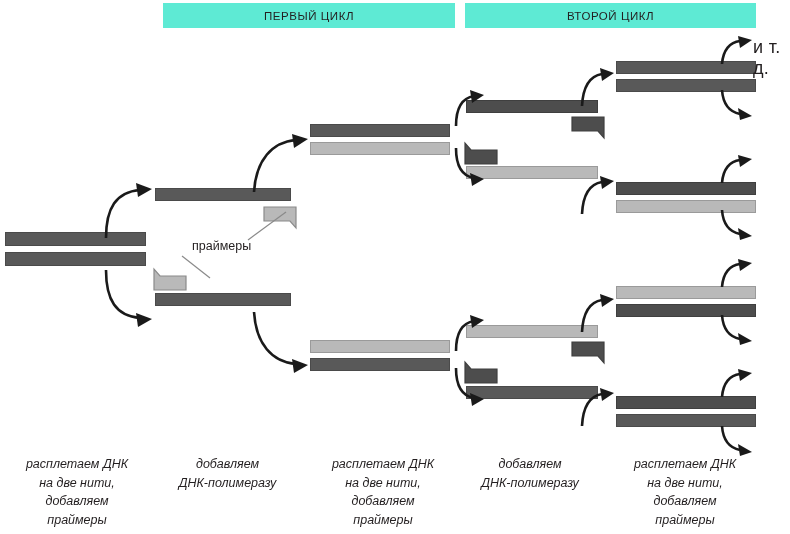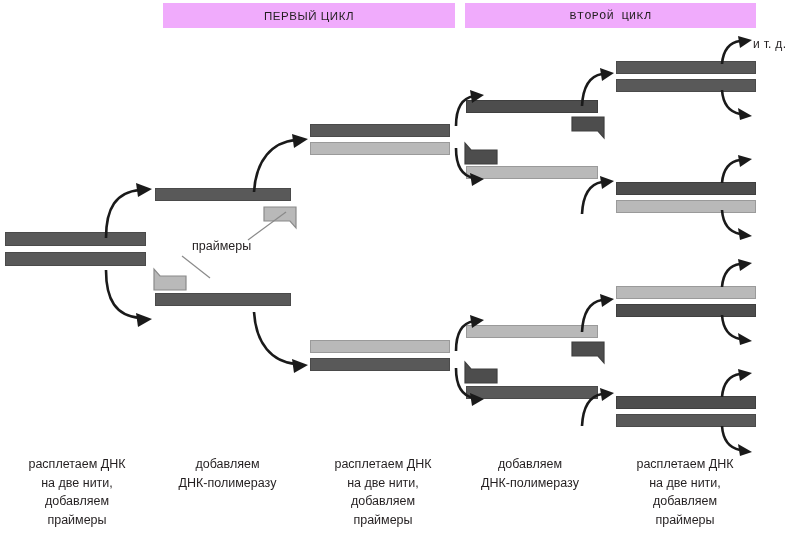--- a/index.html
+++ b/index.html
@@ -16,21 +16,21 @@
     width: 790px;
     height: 534px;
     overflow: hidden;
     background: #ffffff;
   }
 
   
   .cycle-band {
     position: absolute;
     height: 25px;
-    background: #f0abfc;
+    background: #5eead4;
     display: flex;
     align-items: center;
     justify-content: center;
     font-size: 11.5px;
     letter-spacing: .55px;
     font-weight: 400;
     color: #231f20;
   }
 
   
@@ -64,47 +64,48 @@
     color: #231f20;
     white-space: pre-line;
   }
   .caption {
     position: absolute;
     font-size: 12.5px;
     line-height: 18.5px;
     text-align: center;
     color: #231f20;
     white-space: pre-line;
+    font-style: italic;
   }
   .leader {
     position: absolute;
     pointer-events: none;
   }
   .leader svg { display: block; overflow: visible; }
   .primer-label {
     position: absolute;
     font-size: 12.5px;
     color: #231f20;
   }
   .etc-label {
     position: absolute;
-    font-size: 12px;
+    font-size: 18px;
     color: #231f20;
     letter-spacing: .3px;
   }
 </style>
 </head>
 <body>
 
 <div id="stage">
 
   <div class="cycle-band" style="left:163px; top:3px; width:292px;">
     <span>ПЕРВЫЙ ЦИКЛ</span>
   </div>
-  <div class="cycle-band" style="left:465px; top:3px; width:291px;font-family:Liberation Mono, monospace;">
+  <div class="cycle-band" style="left:465px; top:3px; width:291px;">
     <span>ВТОРОЙ ЦИКЛ</span>
   </div>
 
 
   <div class="bar dark" style="left:5px; top:232px; width:141px; height:14px;"></div>
   <div class="bar dark" style="left:5px; top:252px; width:141px; height:14px;"></div>
 
   <div class="bar dark" style="left:155px; top:188px; width:136px; height:13px;"></div>
   <div class="bar dark" style="left:155px; top:293px; width:136px; height:13px;"></div>
 

